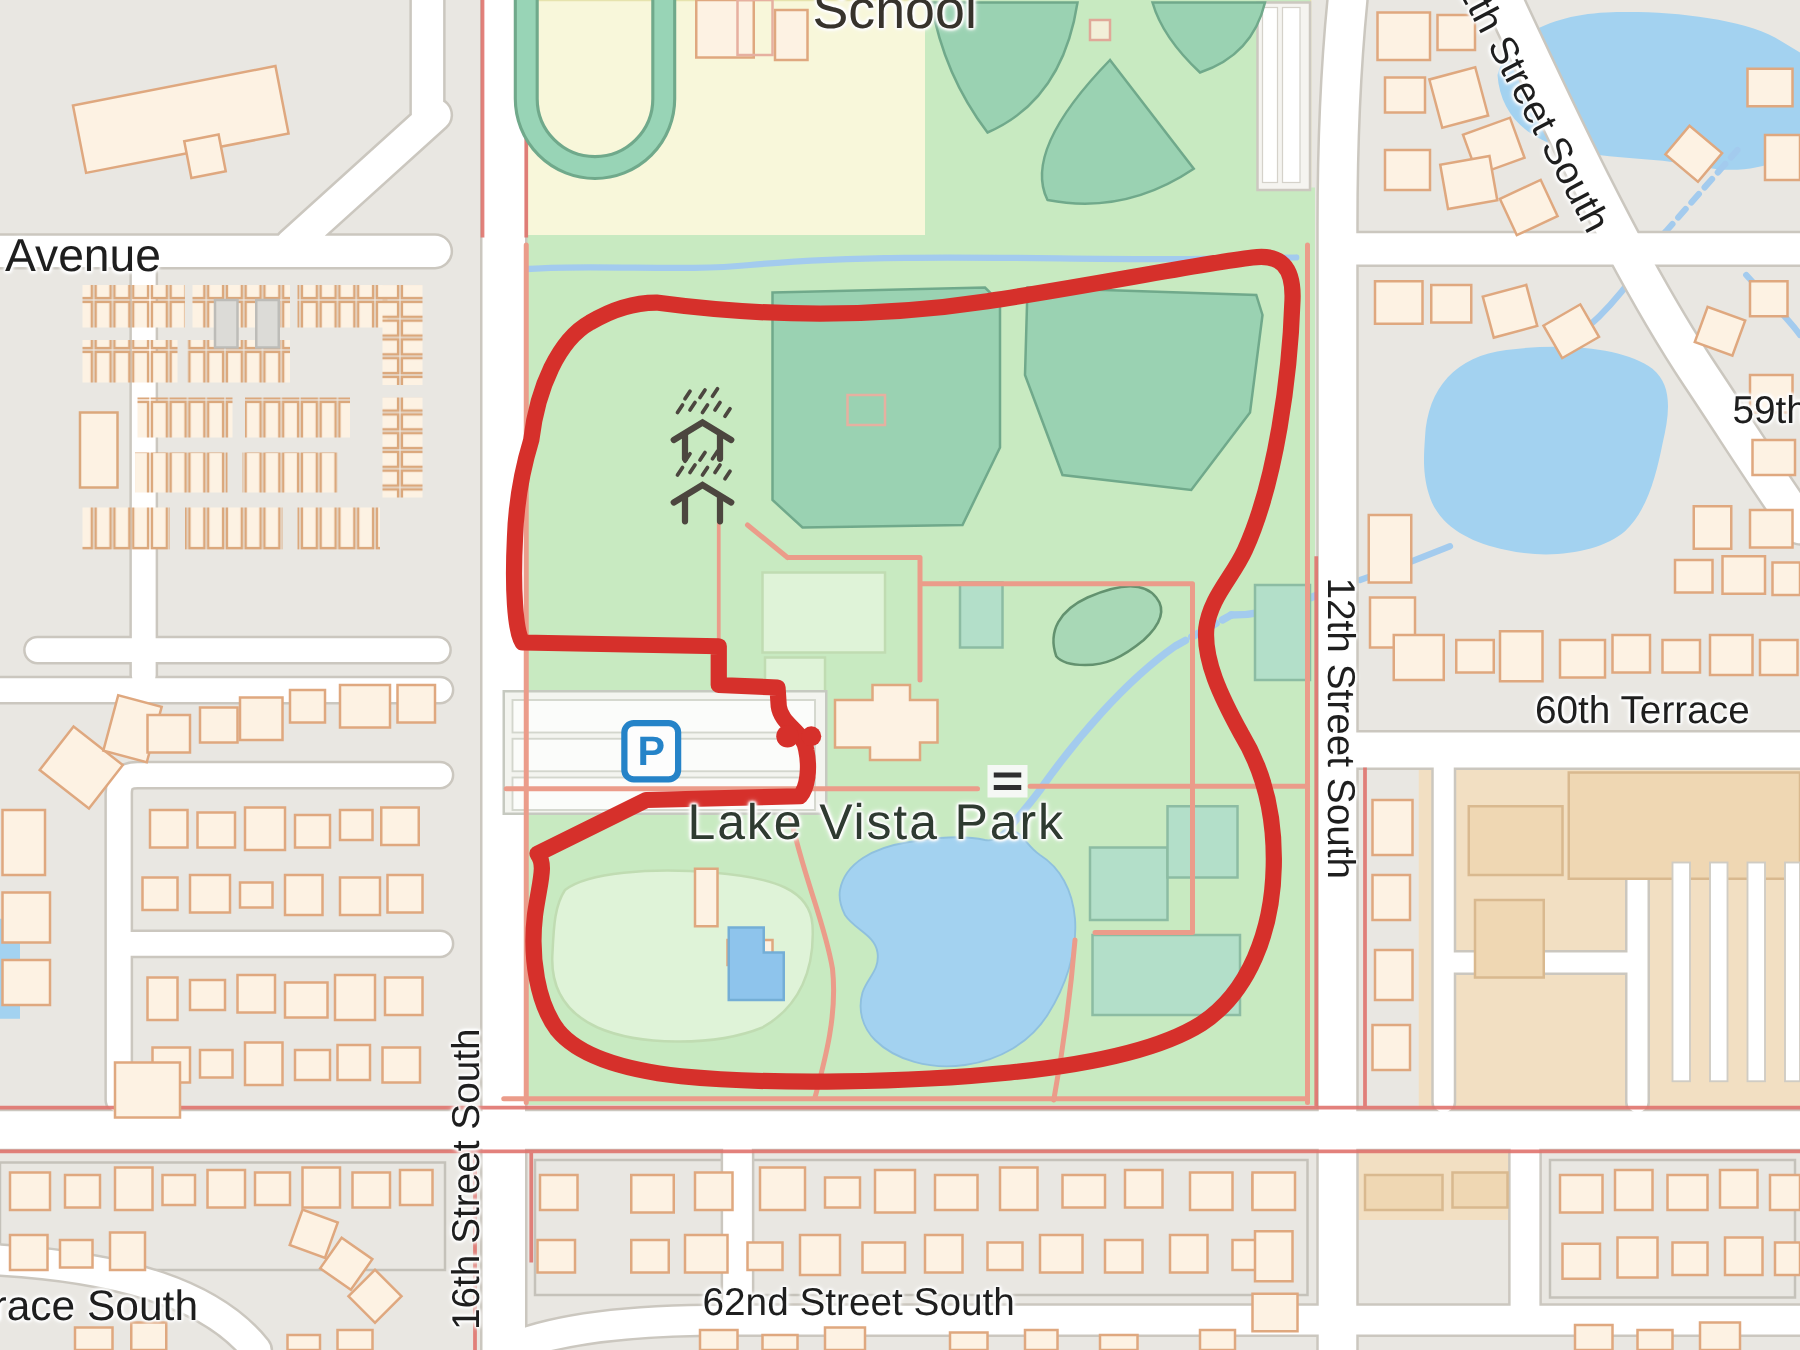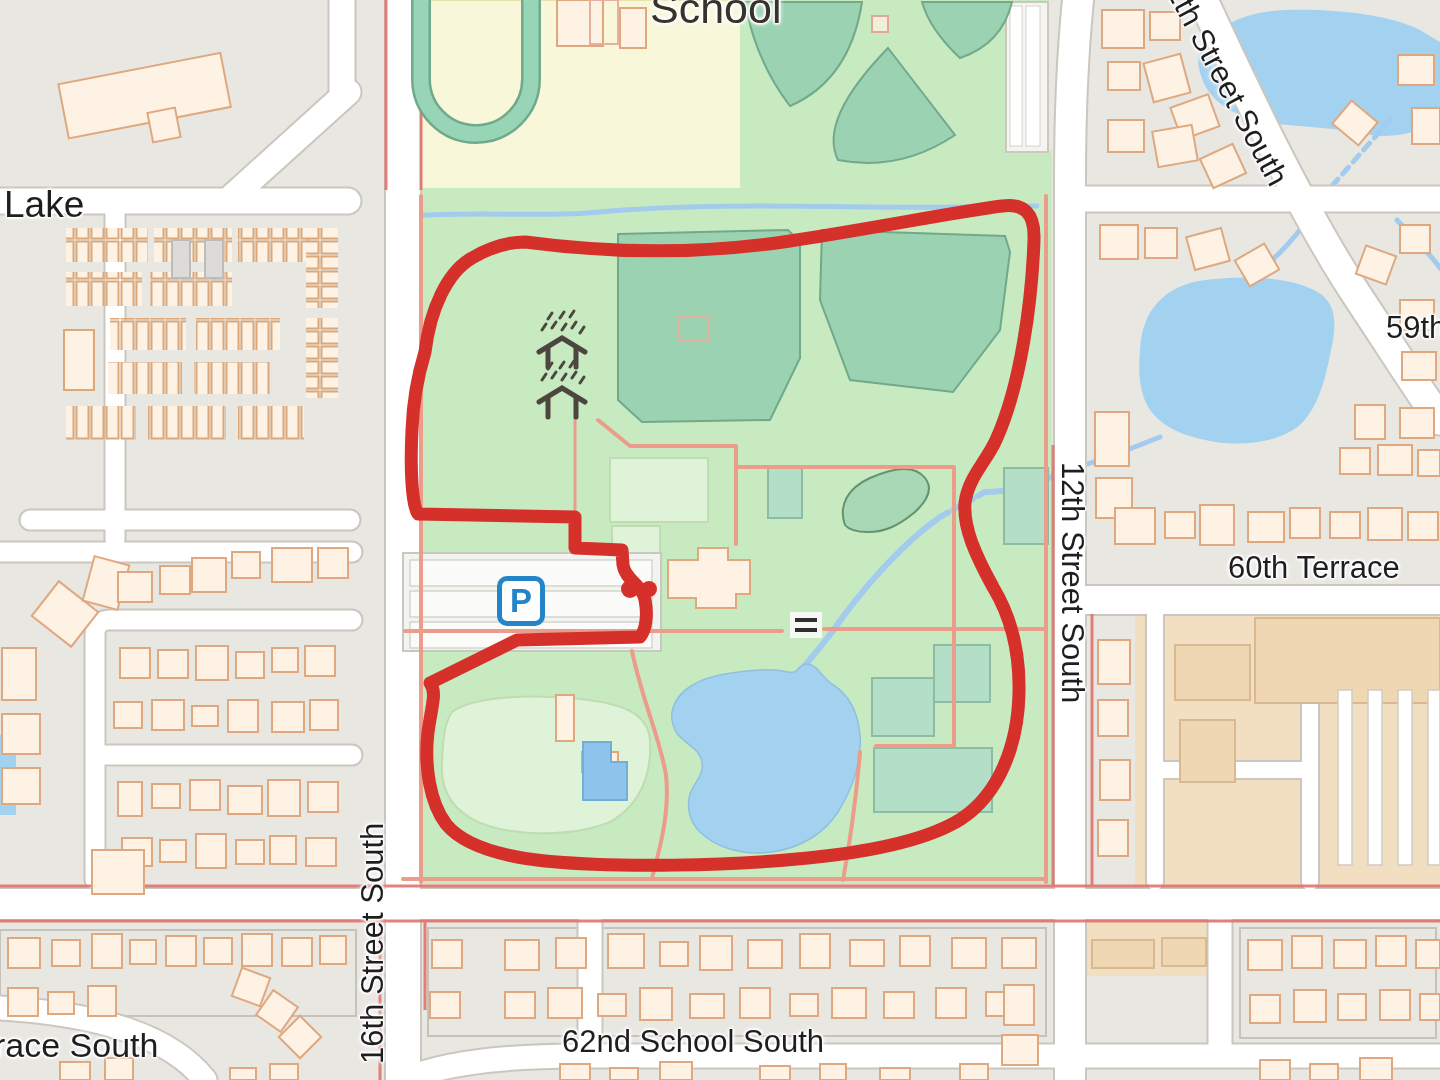--- a/index.html
+++ b/index.html
@@ -413,28 +413,29 @@
     <use href="#tower" x="562" y="402"></use>
     <g>
       <rect x="790" y="612" width="32" height="26" fill="#fafafa" opacity="0.9"></rect>
       <path d="M 795,620 H 817 M 795,630 H 817" stroke="#2f2f2f" stroke-width="4" fill="none"></path>
     </g>
   </g>
 </svg>
 
 <div class="labels">
   <div class="lbl school" style="left:650px;top:-16px;">School</div>
-  <div class="lbl big" style="left:4px;top:184px;">Lake</div>
+  <div class="lbl place" style="left:550px;top:636px;">Lake Vista Park</div>
+  <div class="lbl big" style="left:4px;top:184px;">Avenue</div>
   <div class="lbl big rot" style="left:-12px;top:-10px;transform:rotate(56deg);">th</div>
   <div class="lbl street rot" style="left:1183px;top:-36px;transform:rotate(62deg);">11th Street South</div>
   <div class="lbl street" style="left:1386px;top:310px;">59th</div>
   <div class="lbl street rot" style="left:1090px;top:462px;transform:rotate(90deg);">12th Street South</div>
   <div class="lbl street" style="left:1228px;top:550px;">60th Terrace</div>
   <div class="lbl street rot" style="left:355px;top:1064px;transform:rotate(-90deg);">16th Street South</div>
-  <div class="lbl street" style="left:562px;top:1024px;">62nd School South</div>
+  <div class="lbl street" style="left:562px;top:1024px;">62nd Street South</div>
   <div class="lbl street" style="left:-6px;top:1026px;font-size:34px;">race South</div>
 </div>
 
 <div class="p-icon">
   <span>P</span>
 </div>
 
 </div>
 
 </body></html>

